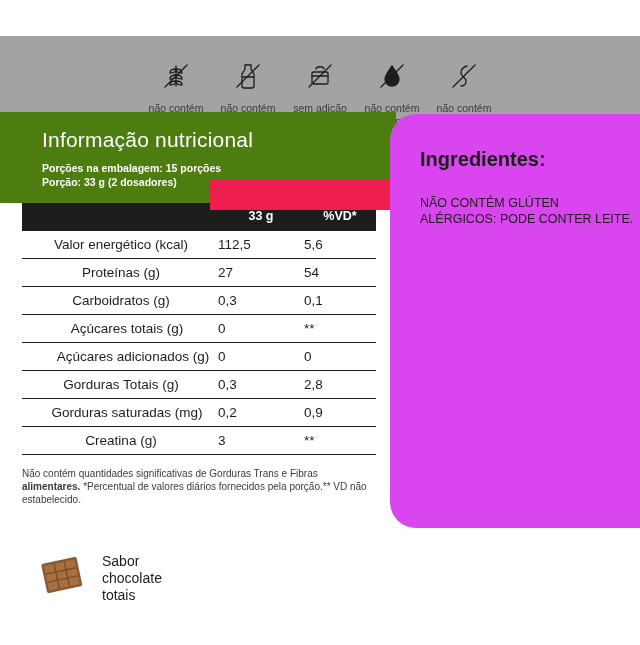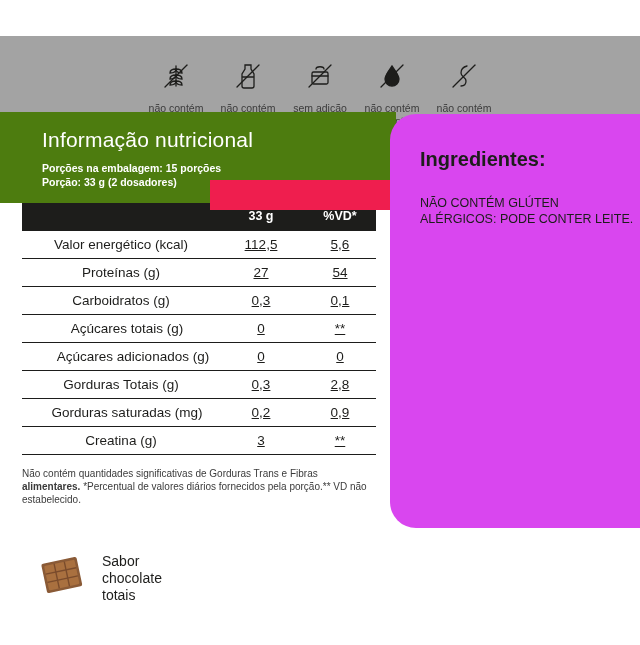--- a/index.html
+++ b/index.html
@@ -94,21 +94,21 @@
     color: #ffffff;
     font-size: 12.5px;
     text-align: center;
     border-bottom: none;
     padding: 6px 0 8px 0;
   }
   table.nut thead th.lbl { background: #1d1d1b; }
   table.nut td.lbl { text-align: center; padding-left: 2px; }
   table.nut td.lbl.ind1 { padding-left: 14px; }
   table.nut td.lbl.ind2 { padding-left: 26px; }
-  table.nut td.val, table.nut td.vd { text-align: center; text-decoration: underline; }
+  table.nut td.val, table.nut td.vd { text-align: left; }
   table.nut col.c1 { width: 196px; }
   table.nut col.c2 { width: 86px; }
   table.nut col.c3 { width: 72px; }
   .footnote {
     padding: 12px 22px 0 22px;
     width: 396px;
     font-size: 10px;
     line-height: 13px;
     color: #3b3b3b;
   }

